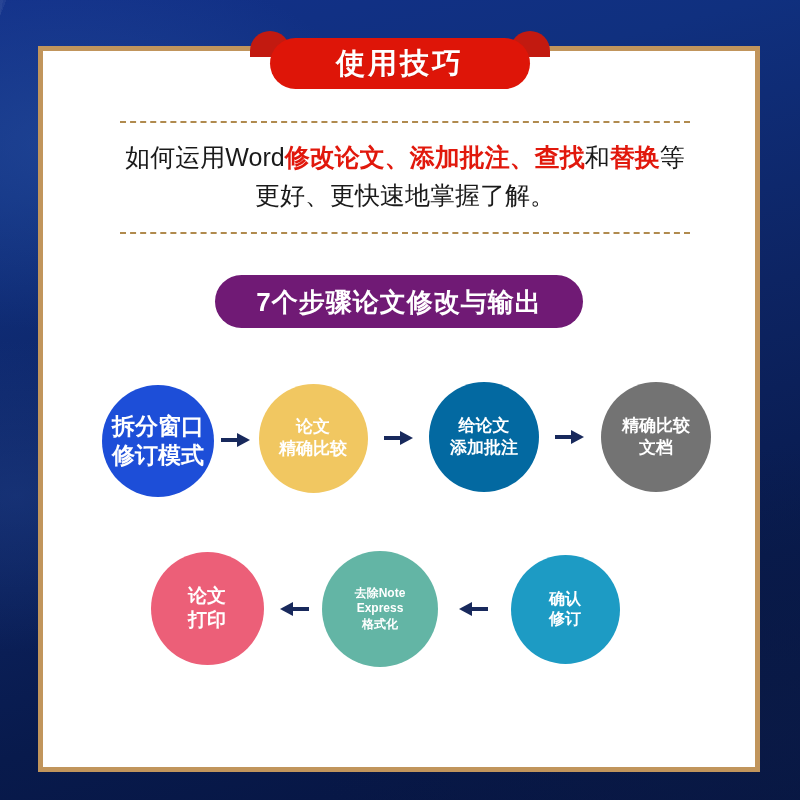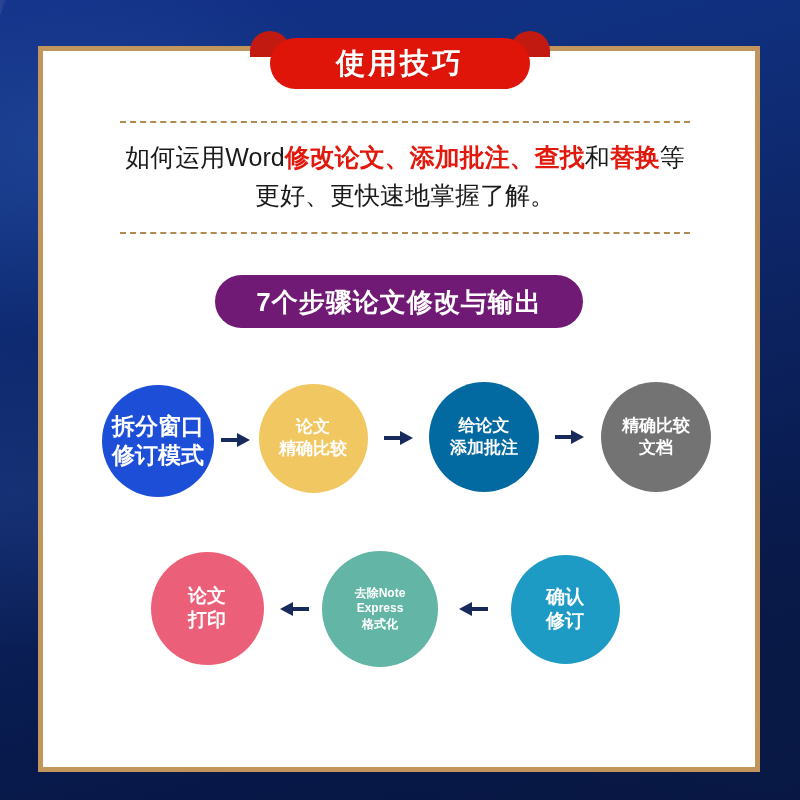--- a/index.html
+++ b/index.html
@@ -119,21 +119,21 @@
           <span class="ln">精确比较</span>
         </div>
         <div class="circle" style="left: 386px; top: 331px; width: 110px; height: 110px; background: #0369a1; font-size: 17px;">
           <span class="ln">给论文</span>
           <span class="ln">添加批注</span>
         </div>
         <div class="circle" style="left: 558px; top: 331px; width: 110px; height: 110px; background: #737373; font-size: 17px;">
           <span class="ln">精确比较</span>
           <span class="ln">文档</span>
         </div>
-        <div class="circle" style="left: 467.5px; top: 503.5px; width: 109px; height: 109px; background: rgb(29, 155, 196); font-size: 19px;">
+        <div class="circle" style="left: 467.5px; top: 503.5px; width: 109px; height: 109px; background: rgb(29, 155, 196); font-size: 16px;">
           <span class="ln">确认</span>
           <span class="ln">修订</span>
         </div>
         <div class="circle" style="left: 279px; top: 500px; width: 116px; height: 116px; background: rgb(99, 181, 165); font-size: 12px;">
           <span class="ln">去除Note</span>
           <span class="ln">Express</span>
           <span class="ln">格式化</span>
         </div>
         <div class="circle" style="left: 107.5px; top: 500.5px; width: 113px; height: 113px; background: rgb(236, 95, 120); font-size: 19px;">
           <span class="ln">论文</span>

